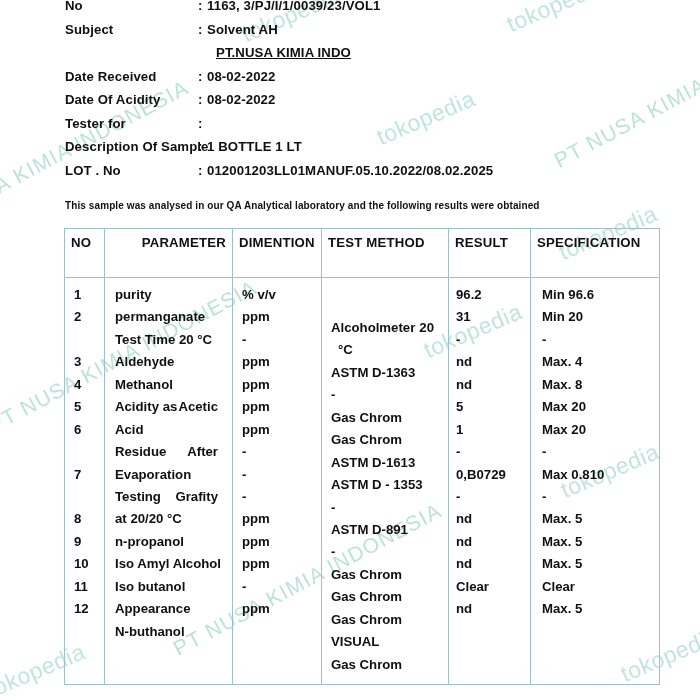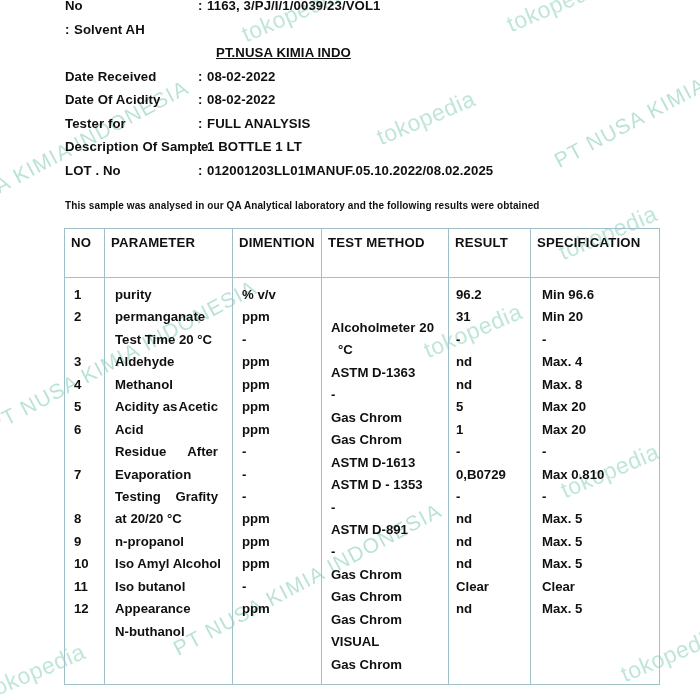--- a/index.html
+++ b/index.html
@@ -117,21 +117,21 @@
   #results-table th,
   #results-table td {
     border: 1px solid #9fc0c8;
     padding: 0;
     vertical-align: top;
   }
   #results-table thead th {
     height: 44px;
     font-weight: 600;
     letter-spacing: .2px;
-    text-align: left;
+    text-align: right;
     padding: 4px 6px 0 6px;
     line-height: 20px;
     vertical-align: top;
   }
   #results-table thead th.left-head { text-align: left; }
   #results-table tbody td {
     height: 400px;
     padding: 6px 0 0 0;
   }
   .cellcol {
@@ -194,20 +194,21 @@
 
   <div id="meta-block">
 
     <div class="meta-row">
       <span class="meta-label">No</span>
       <span class="meta-sep">:</span>
       <span class="meta-value">1163, 3/PJ/I/1/0039/23/VOL1</span>
     </div>
 
     <div class="meta-row">
+      <span class="meta-label">Subject</span>
       <span class="meta-sep">:</span>
       <span class="meta-value">Solvent AH</span>
     </div>
 
     <div class="meta-row">
       <span class="meta-label"></span>
       <span class="meta-sep"></span>
       <span class="meta-value indent">PT.NUSA KIMIA INDO</span>
     </div>
 
@@ -219,21 +220,20 @@
 
     <div class="meta-row">
       <span class="meta-label">Date Of Acidity</span>
       <span class="meta-sep">:</span>
       <span class="meta-value">08-02-2022</span>
     </div>
 
     <div class="meta-row">
       <span class="meta-label">Tester for</span>
       <span class="meta-sep">:</span>
-      <span class="meta-value">FULL ANALYSIS</span>
     </div>
 
     <div class="meta-row">
       <span class="meta-label">Description Of Sample</span>
       <span class="meta-sep">:</span>
       <span class="meta-value">1 BOTTLE 1 LT</span>
     </div>
 
     <div class="meta-row">
       <span class="meta-label">LOT . No</span>

